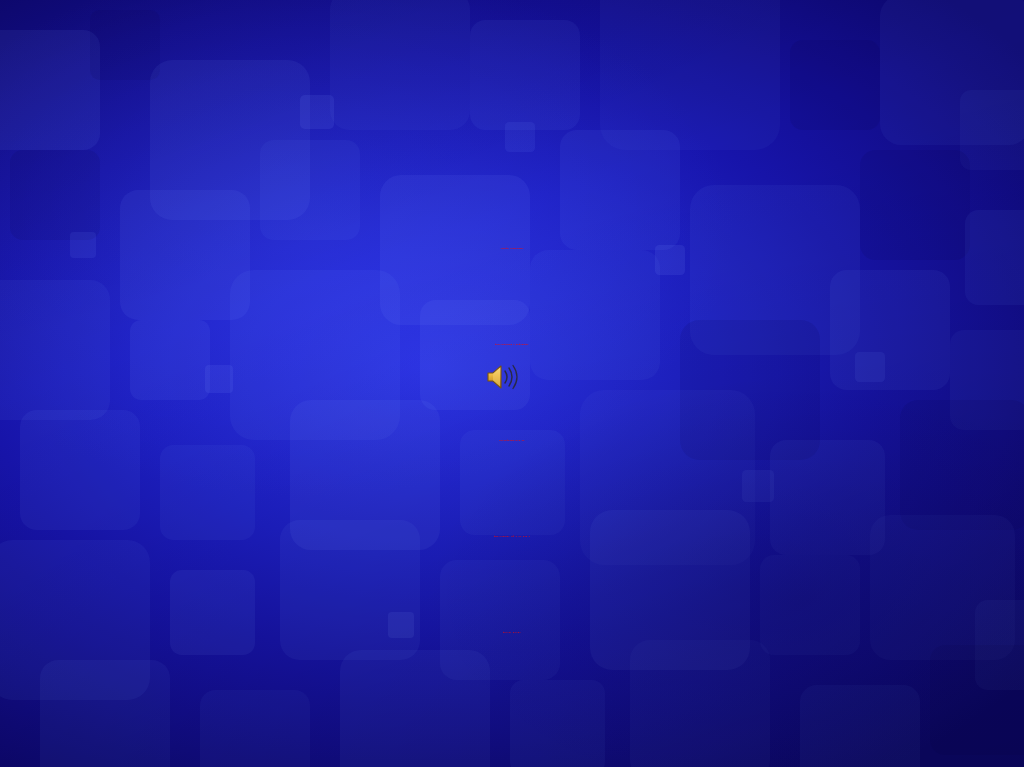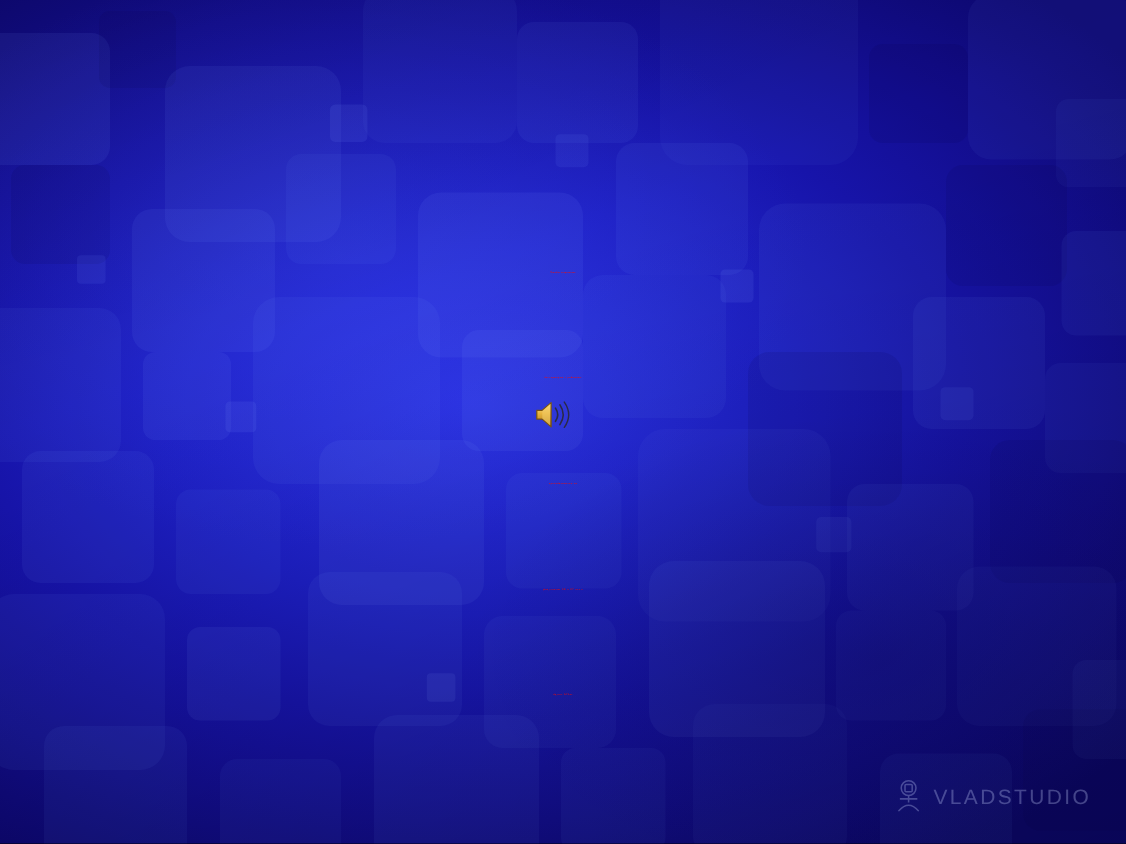--- a/index.html
+++ b/index.html
@@ -208,26 +208,14 @@
       <path d="M4 12 L4 20 L9 20 L17 27 L17 5 L9 12 Z" fill="url(#spkG)" stroke="#7a5310" stroke-width="1.1" stroke-linejoin="round"></path>
 
       <path d="M9 12.5 L16 6.5 L16 25.5 L9 19.5 Z" fill="#f2cd6a" opacity="0.55"></path>
 
       <path d="M21 10 Q25 16 21 22" fill="none" stroke="#2a2a46" stroke-width="1.5" stroke-linecap="round"></path>
       <path d="M25 7 Q31 16 25 25" fill="none" stroke="#2a2a46" stroke-width="1.4" stroke-linecap="round"></path>
       <path d="M29 4.5 Q37 16 29 27.5" fill="none" stroke="#2a2a46" stroke-width="1.3" stroke-linecap="round"></path>
     </svg>
   </div>
 
-  <div id="watermark">
-    <span>
-      <svg viewBox="0 0 30 32" width="28" height="30" aria-hidden="true">
-        <circle cx="15" cy="9" r="7.2" fill="none" stroke="#c9d4ff" stroke-width="1.5"></circle>
-        <rect x="11.5" y="5.5" width="7" height="7" rx="1" fill="none" stroke="#c9d4ff" stroke-width="1.5"></rect>
-        <line x1="15" y1="16.3" x2="15" y2="23" stroke="#c9d4ff" stroke-width="1.5"></line>
-        <line x1="6.5" y1="19.5" x2="23.5" y2="19.5" stroke="#c9d4ff" stroke-width="1.5"></line>
-        <path d="M5.5 31 Q15 20.5 24.5 31" fill="none" stroke="#c9d4ff" stroke-width="1.5" stroke-linecap="round"></path>
-      </svg>
-    </span>
-    <span id="watermark-text">VLADSTUDIO</span>
-  </div>
 
 </div>
 
 </body></html>

